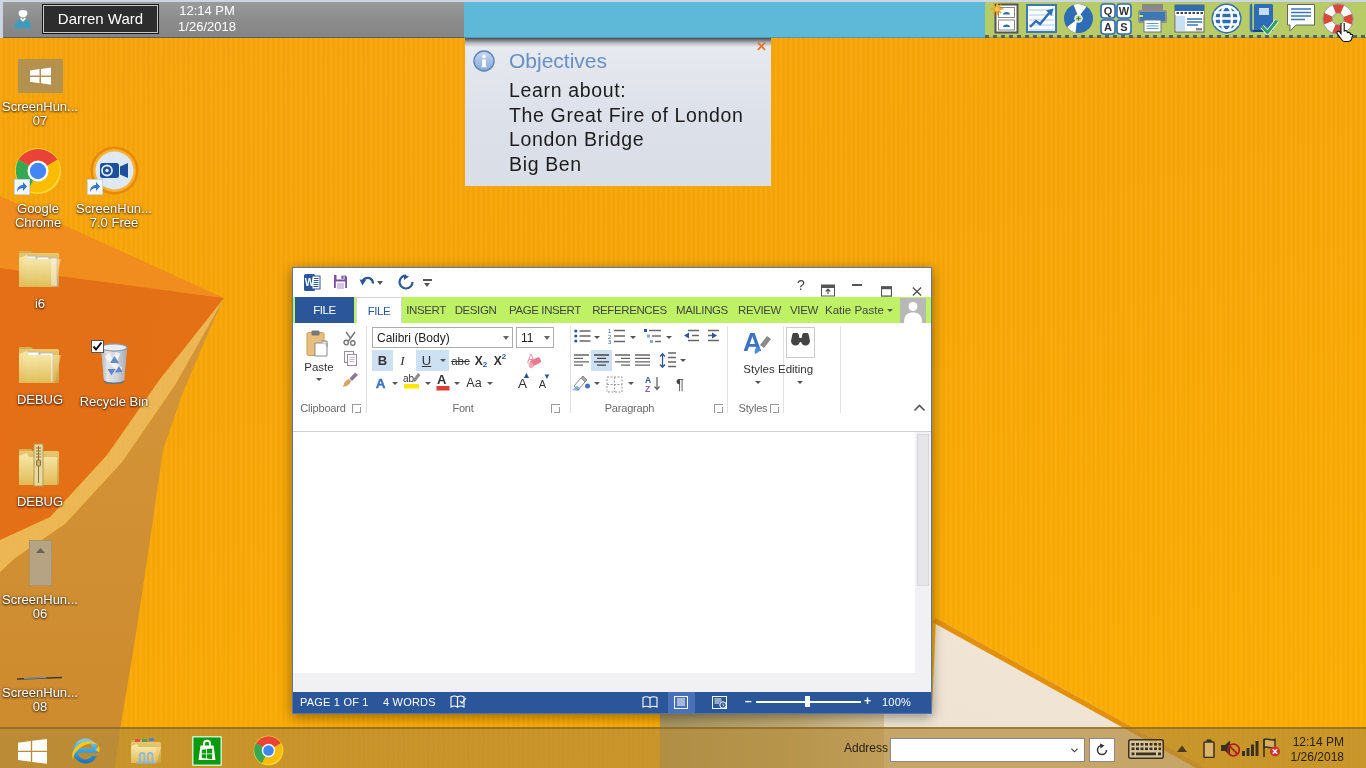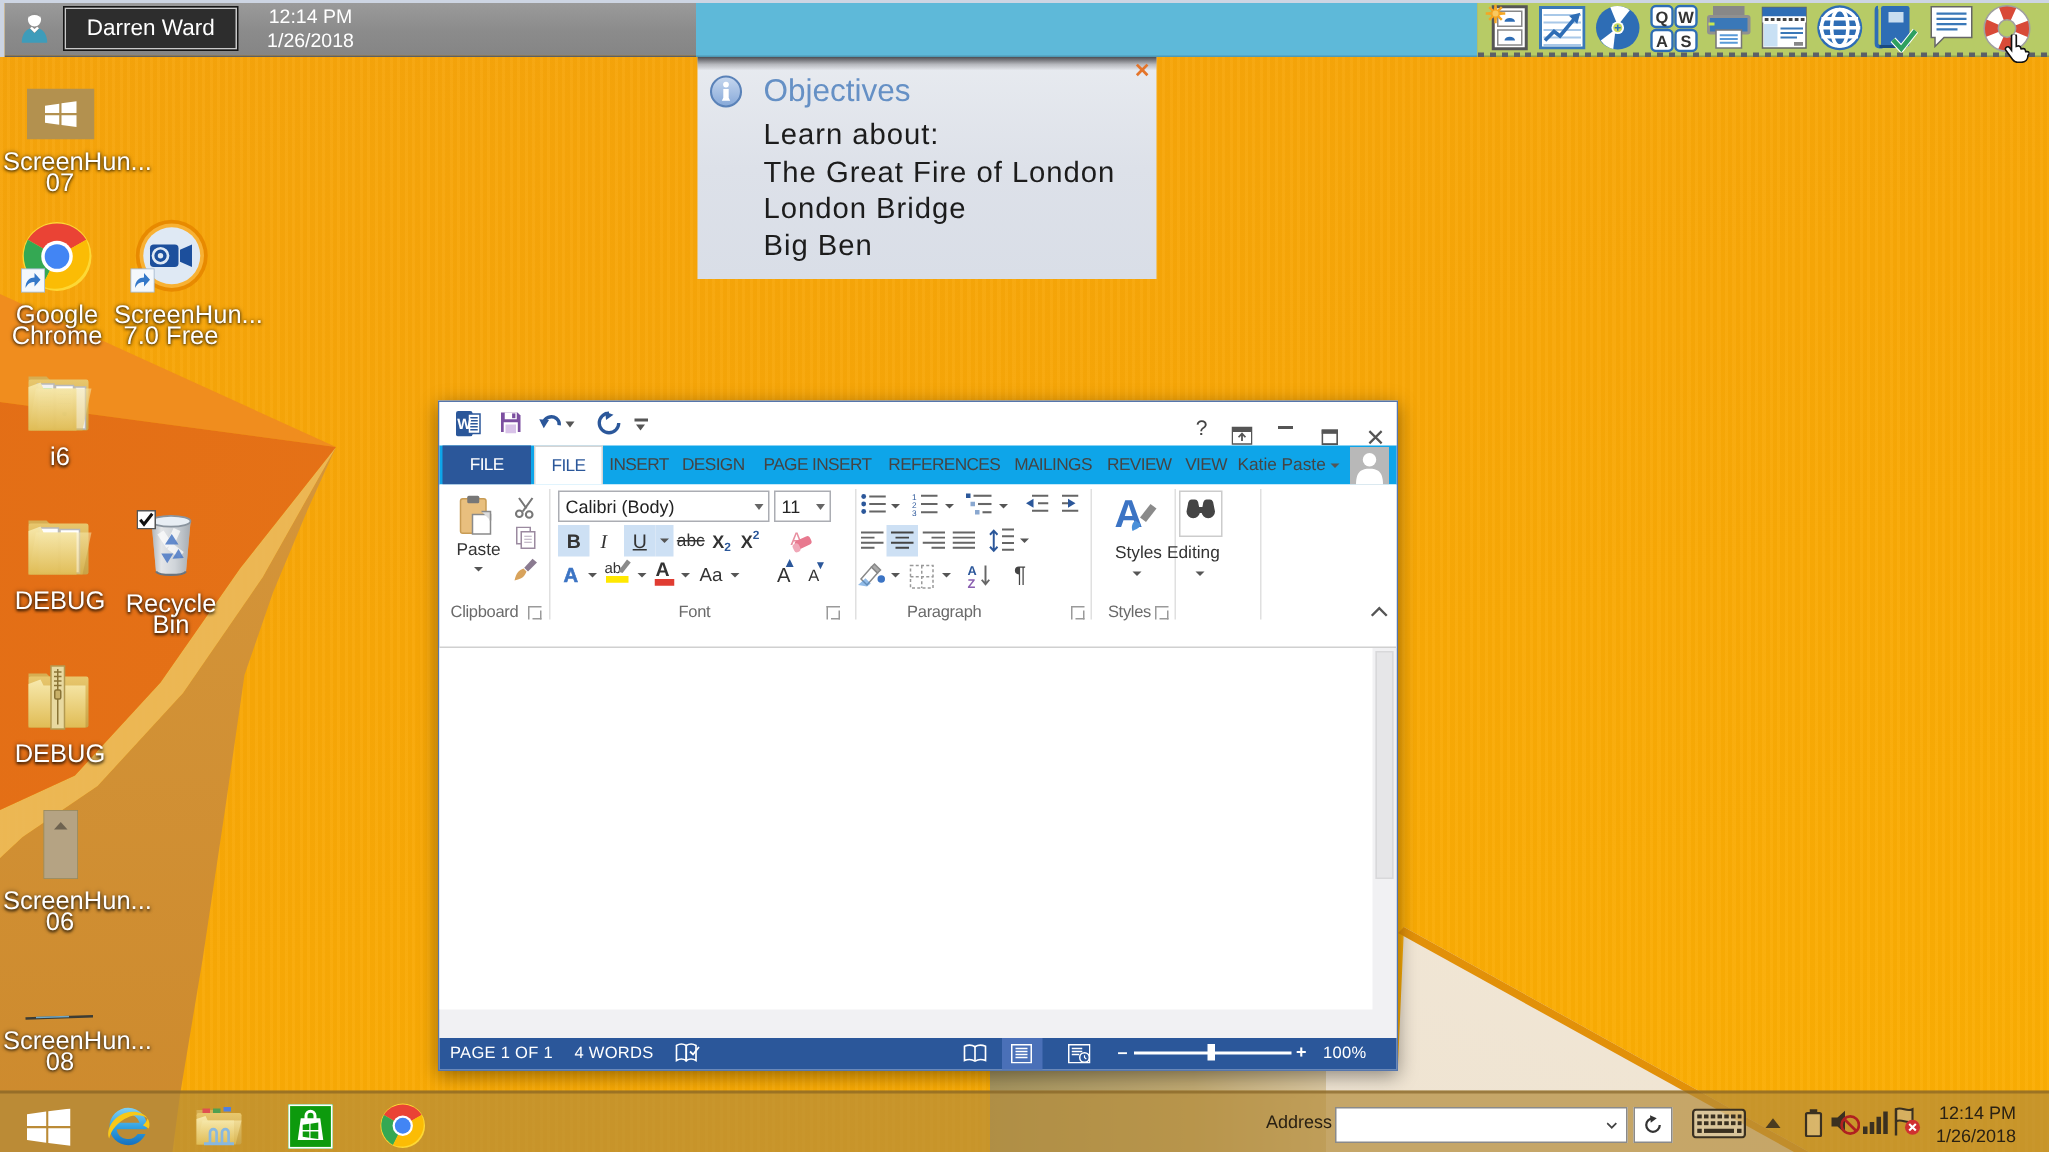--- a/index.html
+++ b/index.html
@@ -63,21 +63,21 @@
 #popup .info { position:absolute; left:6px; top:10px; }
 #popup .body { position:absolute; left:44px; top:40px; font-size:19.5px; color:#1c1c1c; line-height:24.5px; letter-spacing:0.65px; }
 
 
 #word { position:absolute; left:292px; top:267px; width:640px; height:447px; background:#fff;
   border:1px solid #5676ac; box-shadow:0 3px 12px rgba(0,0,0,0.4); }
 #word .titlebar { position:absolute; left:0; top:0; width:100%; height:29px; background:#fff; }
 #word .wtitle { position:absolute; left:0; top:8px; width:100%; text-align:center; font-size:12.5px; color:#3b3b3b; }
 #word .qat { position:absolute; top:6px; }
 #word .winbtn { position:absolute; top:4px; height:25px; color:#585858; display:flex; align-items:center; justify-content:center; }
-#word .tabs { position:absolute; left:0; top:29px; width:100%; height:26px; background:#0ea5e9; font-size:12px; color:#444; white-space:nowrap; }
+#word .tabs { position:absolute; left:0; top:29px; width:100%; height:26px; background:#bef264; font-size:12px; color:#444; white-space:nowrap; }
 #word .tab { position:absolute; top:0; height:26px; line-height:27px; text-align:center; letter-spacing:-0.4px; font-size:11.5px; }
 #word .tab.file { background:#2b579a; color:#fff; }
 #word .tab.home { background:#fff; color:#2b579a; border:1px solid #d4d4d4; border-bottom:none; }
 #word .ribbon { position:absolute; left:0; top:55px; width:100%; height:109px; background:#fff; border-bottom:1px solid #d0d0d0; font-size:11px; }
 #word .gsep { position:absolute; top:3px; width:1px; height:87px; background:#e0e0e0; }
 #word .glabel { position:absolute; top:79px; height:16px; color:#6a6a6a; font-size:11px; letter-spacing:-0.2px; }
 #word .glaunch { position:absolute; top:81px; width:9px; height:9px; border-left:1px solid #9a9a9a; border-top:1px solid #9a9a9a; }
 #word .glaunch:after { content:""; position:absolute; right:0px; bottom:0px; width:5px; height:5px;
   border-right:1.5px solid #9a9a9a; border-bottom:1.5px solid #9a9a9a; }
 #word .combo { position:absolute; height:21px; background:#fff; border:1px solid #abadb3; font-size:12px; color:#222;
@@ -101,21 +101,21 @@
 #taskbar .addr { position:absolute; left:844px; top:12px; font-size:12px; color:#2a2113; }
 #taskbar .addrbox { position:absolute; left:890px; top:9px; width:195px; height:24px; background:#fff; border:1px solid #8a8a8a; }
 #taskbar .addrbox .chev { position:absolute; right:6px; top:9px; width:7px; height:5px; }
 #taskbar .refresh { position:absolute; left:1089px; top:9px; width:26px; height:24px; background:#fff; border:1px solid #8a8a8a;
   display:flex; align-items:center; justify-content:center; }
 #taskbar .clock2 { position:absolute; left:1280px; top:6px; width:64px; font-size:12px; color:#2a2113;
   text-align:right; line-height:14.5px; }
 
 
 .dicon { position:absolute; width:76px; text-align:center; }
-.dicon .lbl { margin-top:3px; color:#fff; font-size:17px; line-height:14px;
+.dicon .lbl { margin-top:3px; color:#fff; font-size:13px; line-height:14px;
   text-shadow:0 1px 2px rgba(0,0,0,0.8), 0 0 3px rgba(0,0,0,0.5); }
 </style>
 </head>
 <body>
 <div id="wall">
   <div class="stripes"></div>
   <div class="brown"></div>
   <div class="hilite"></div>
   <div class="predark"></div>
   <div class="dark"></div>

